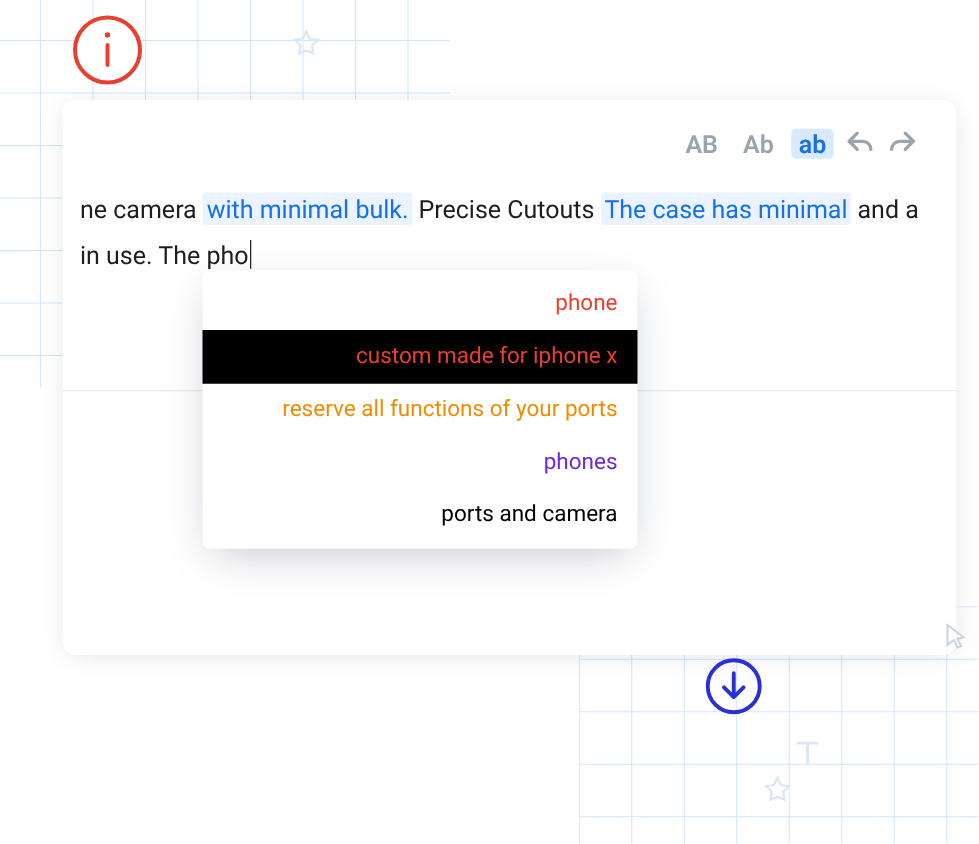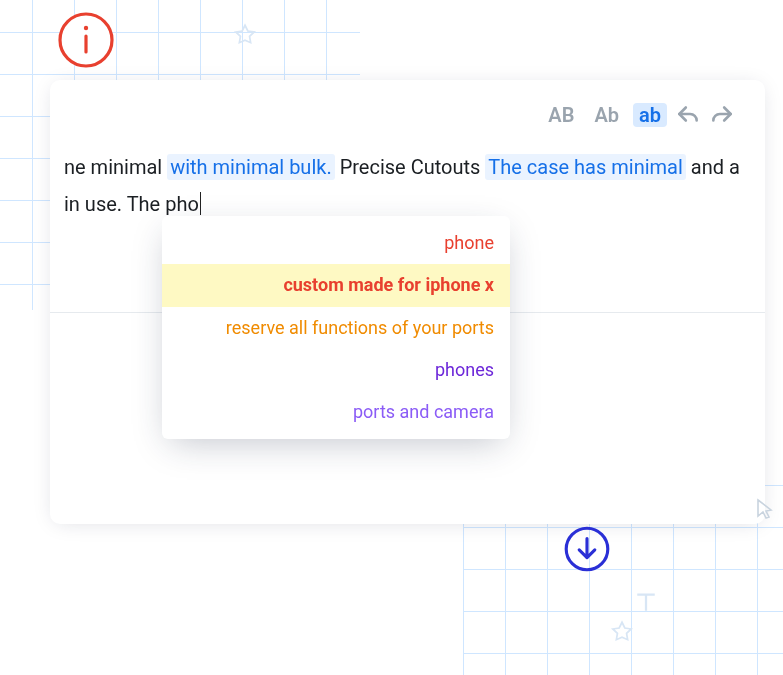--- a/index.html
+++ b/index.html
@@ -108,25 +108,25 @@
     z-index: 5;
     padding: 6px 0;
     font-size: 18px;
   }
   .popover .item {
     padding: 9px 16px;
     cursor: pointer;
     line-height: 1.35;
     text-align: right;
   }
-  .popover .item.sel { background:#fef9c3;font-weight:bold; }
+  .popover .item.sel { background:#000000; }
   .popover .c-red    { color:#e8402f; }
   .popover .c-orange { color:#f08b00; }
   .popover .c-green  { color:#6d28d9; }
-  .popover .c-blue   { color:#8b5cf6; }
+  .popover .c-blue   { color:#000000; }
   .popover sup       { font-size: .6em; vertical-align: super; margin-left: 2px; }
 
 </style>
 </head>
 <body>
 
 <div class="grid-tl"></div>
 <div class="grid-br"></div>
 
 <div class="deco star-tl">
@@ -180,21 +180,21 @@
     </span>
     <span class="arrow-btn" title="Redo">
       <svg width="26" height="22" viewBox="0 0 24 20" fill="none" stroke="#9aa4ae" stroke-width="2.4" stroke-linecap="round" stroke-linejoin="round">
         <path d="M14 4l6 6-6 6"></path>
           <path d="M20 10H10a6 6 0 0 0-6 6"></path>
       </svg>
     </span>
   </div>
 
   <div class="textarea">
-    <span>ne minimal </span>
+    <span>ne camera </span>
     <span class="hl">with minimal bulk.</span>
     <span> Precise Cutouts </span>
     <span class="hl">The case has minimal</span>
     <span> and a</span>
     <br>
     <span>in use. The pho</span><span class="caret"></span>
   </div>
 
   <div class="divider"></div>
 </div>

